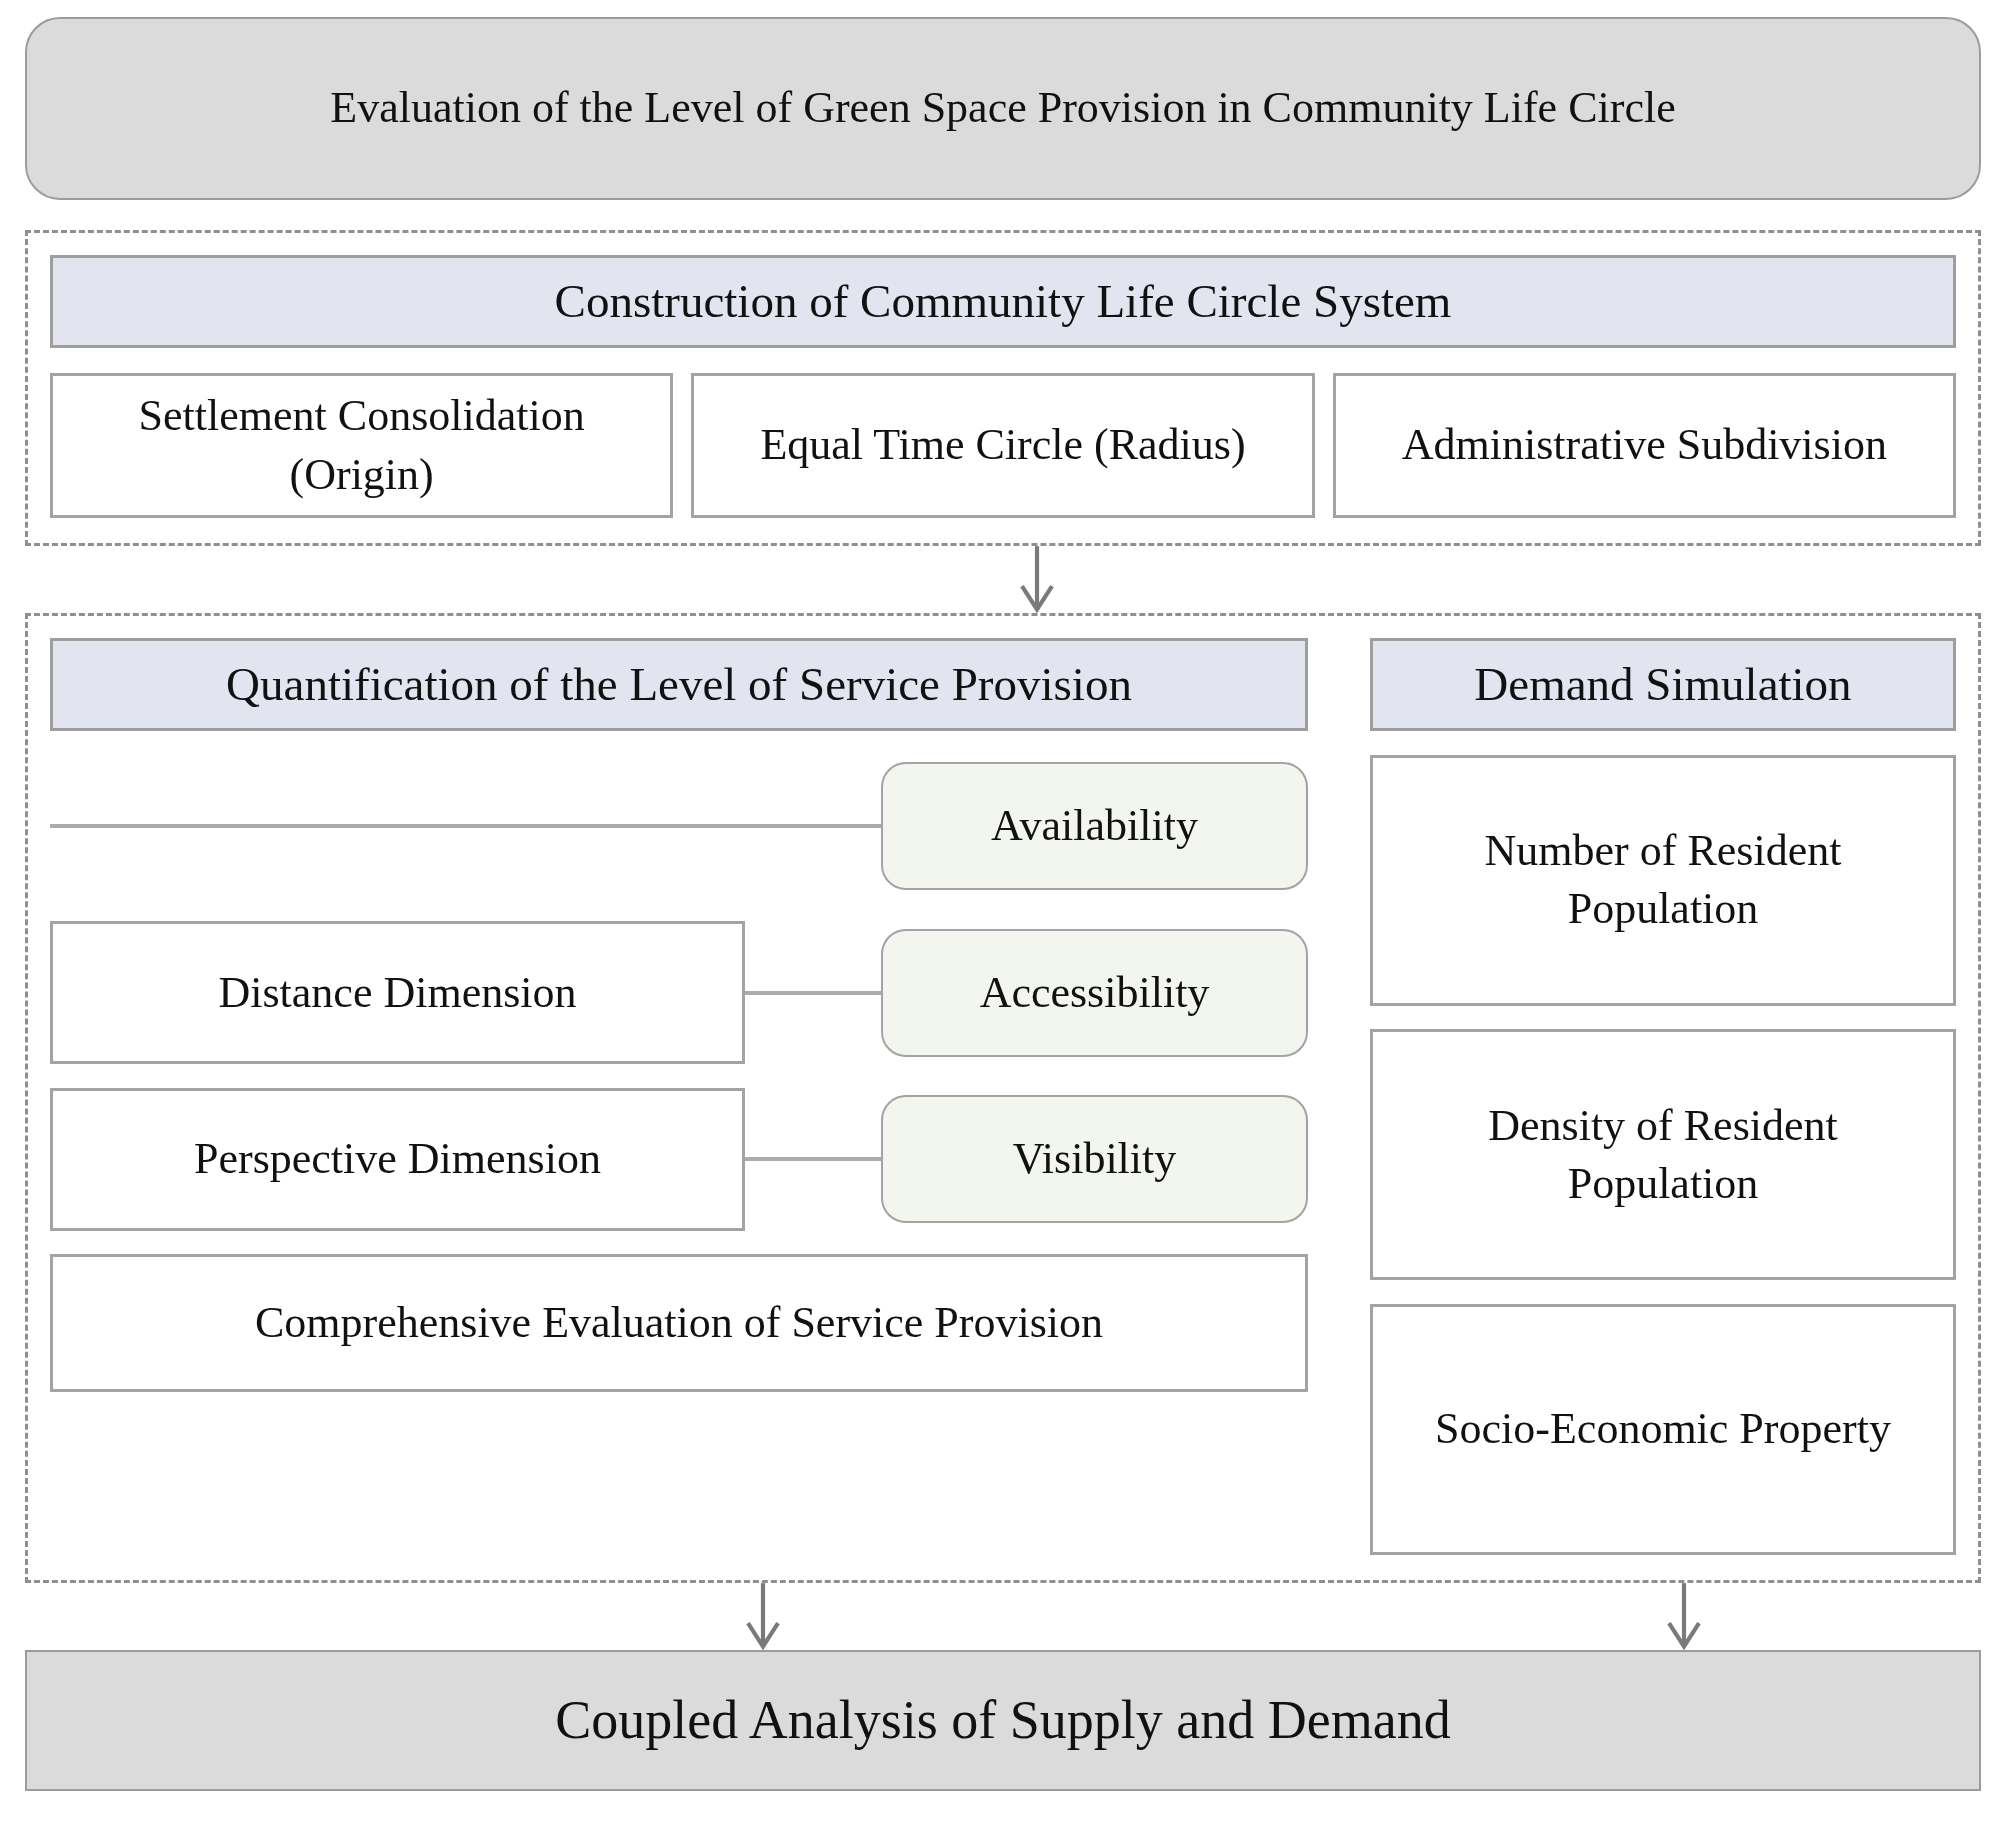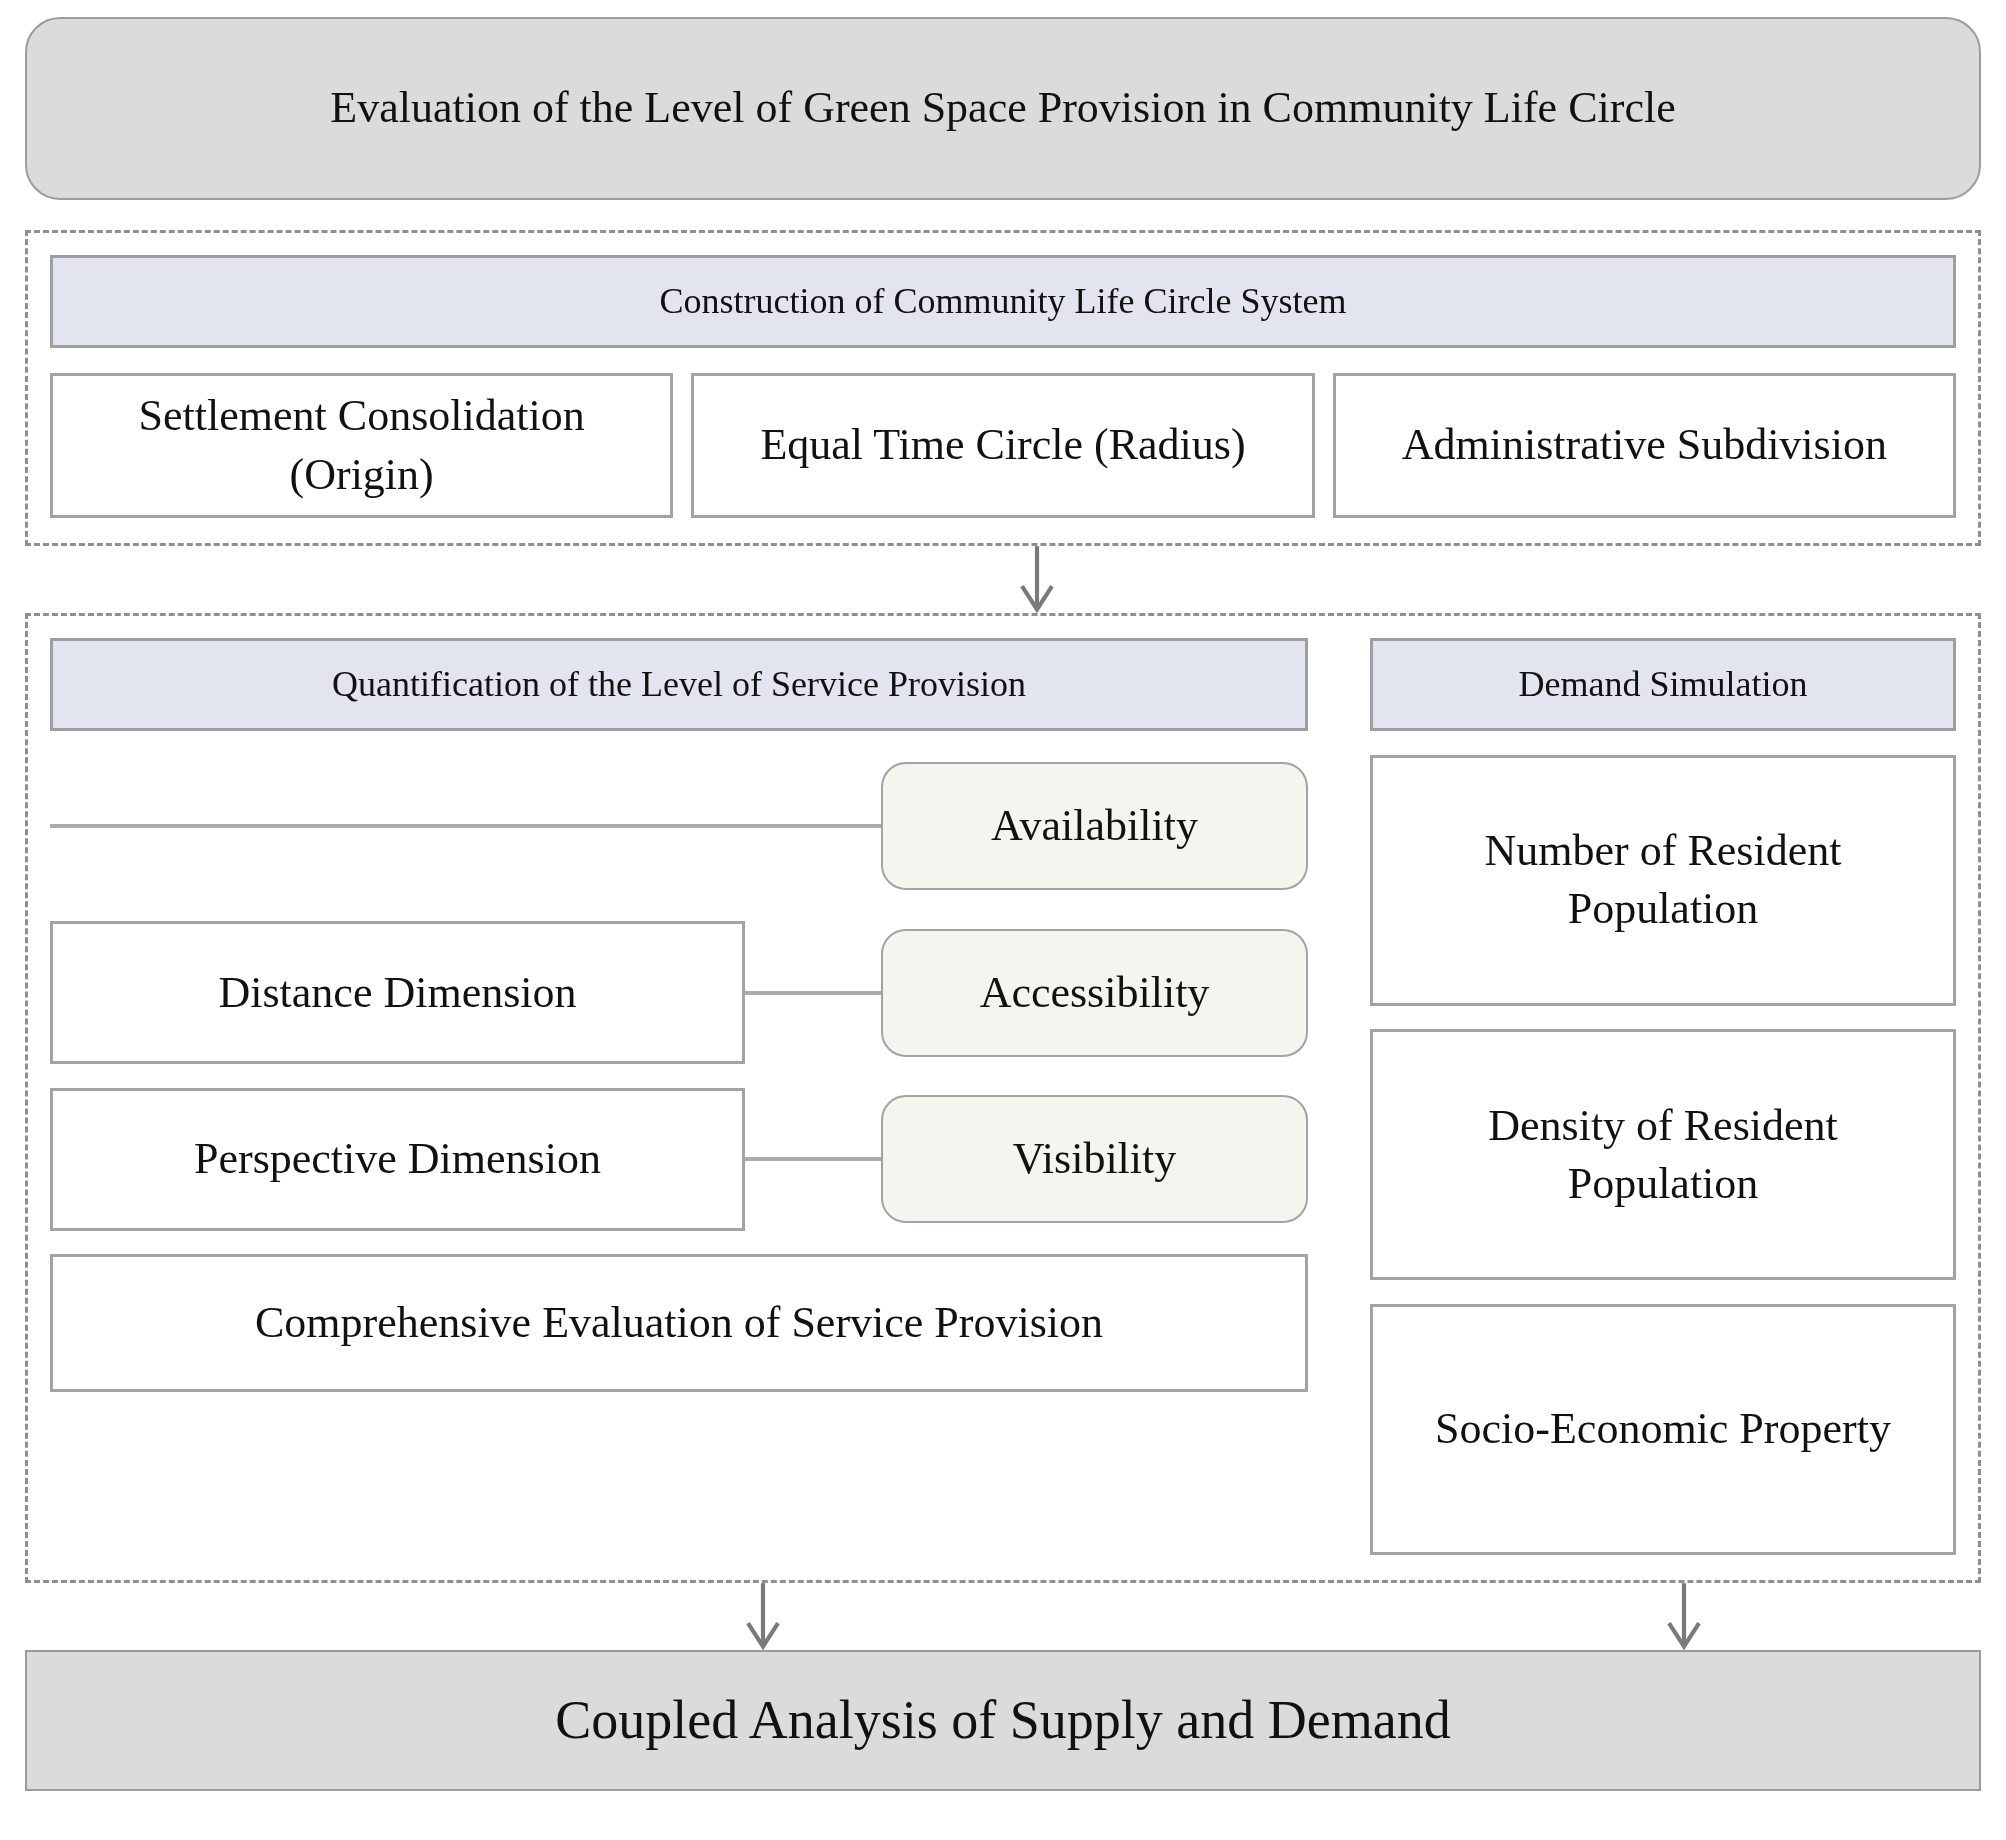--- a/index.html
+++ b/index.html
@@ -32,21 +32,21 @@
     border:3.4px dashed #8f8f8f;
     box-sizing:border-box;
     padding:22px 22px 25px 22px;
   }
   .sec1{margin-top:30px;flex:0 0 auto;}
   .hdr{
     background:#e2e5f0;
     border:3.4px solid #9e9e9e;
     box-sizing:border-box;
     height:93px;
-    font-size:36px;
+    font-size:47px;
   }
   .row3{display:flex;gap:18px;margin-top:25px;}
   .wbox{
     background:#ffffff;
     border:3.4px solid #a3a3a3;
     box-sizing:border-box;
     font-size:44px;
   }
   .row3 .wbox{flex:1 1 0;height:145px;}
   

